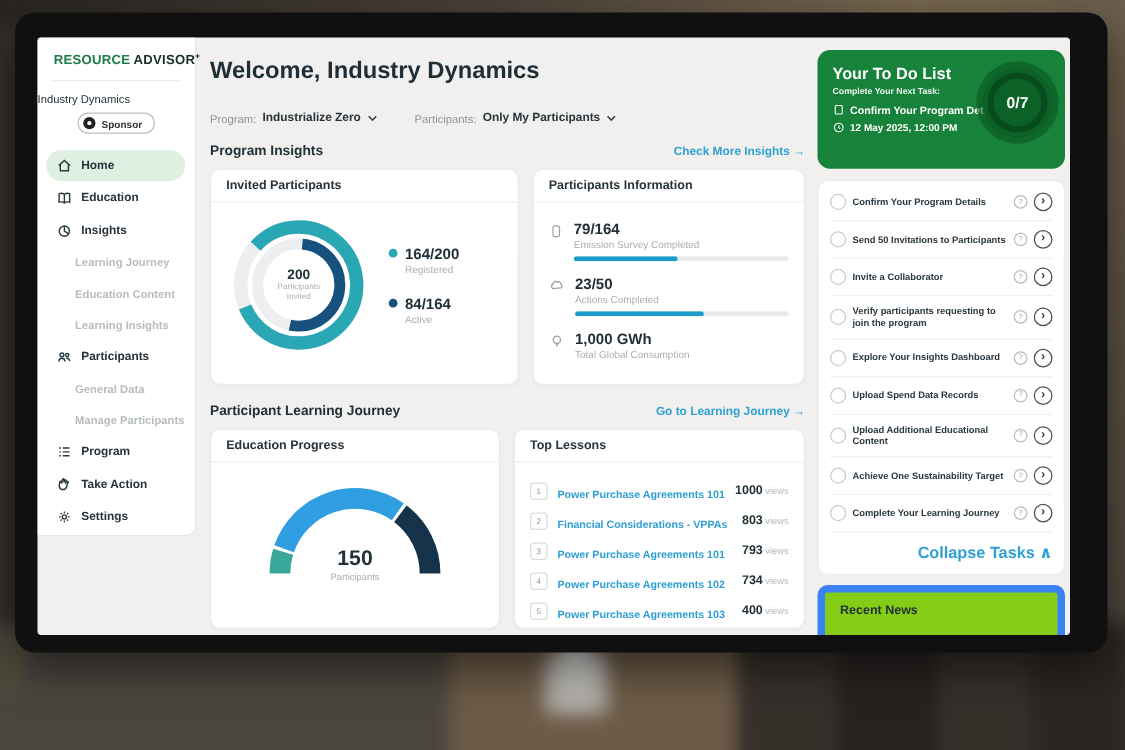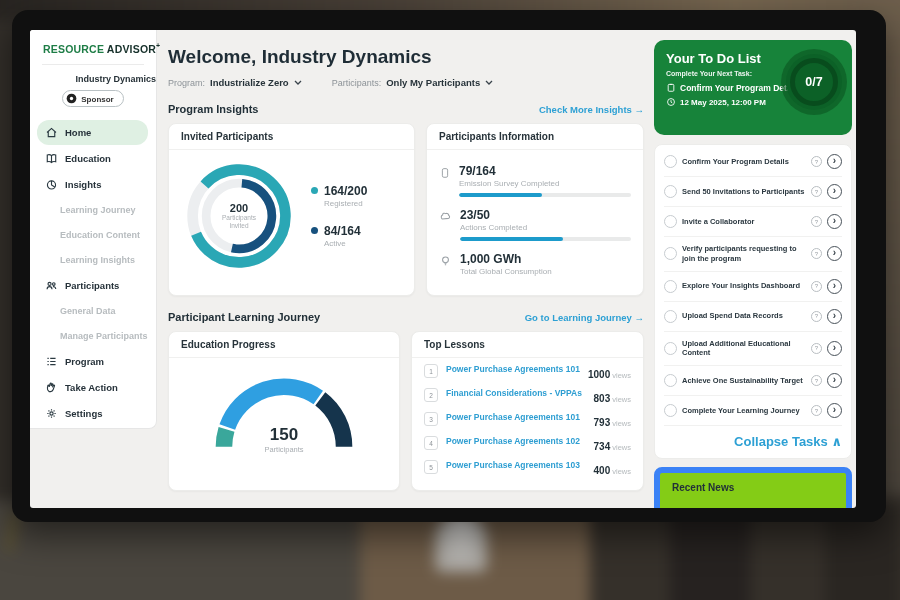--- a/index.html
+++ b/index.html
@@ -20,31 +20,31 @@
   
   .monitor{position:absolute;left:12px;top:10px;width:874px;height:512px;background:#101010;border-radius:16px;box-shadow:0 14px 34px rgba(0,0,0,.5);}
   .screen{position:absolute;left:18px;top:20px;right:30px;bottom:14px;background:#f1f0ee;border-radius:3px;overflow:hidden;}
   
   .sidebar{position:absolute;left:0;top:0;width:126px;height:398px;background:#fff;border-right:1px solid #e6e6e6;border-bottom:1px solid #e6e6e6;border-radius:0 0 8px 0;}
   .logo{padding:12px 0 0 13px;font-size:10.5px;font-weight:800;letter-spacing:.2px;white-space:nowrap;}
   .logo .p1{color:#1e7d46;}
   .logo .p2{color:#16302a;}
   .logo sup{font-size:7px;color:#16302a;}
   .side-divider{margin:9px 12px 0 12px;border-top:1px solid #ebebeb;}
-  .org{margin-top:9px;text-align:right;font-size:9px;font-weight:700;color:#273238;}
+  .org{margin-top:9px;text-align:left;font-size:9px;font-weight:400;color:#273238;}
   .sponsor{margin:6px auto 0 auto;width:max-content;display:flex;align-items:flex-end;gap:4px;border:1px solid #b9c1c4;border-radius:999px;padding:2px 9px 2px 3px;font-size:8px;font-weight:700;color:#333;background:#fff;}
   .nav{margin-top:13px;display:flex;flex-direction:column;}
   .nav-item{display:flex;align-items:center;gap:7px;height:25px;margin:0 8px 1px 7px;padding-left:8px;font-size:9.5px;font-weight:800;color:#26323a;border-radius:12px;cursor:pointer;}
   .nav-item.active{background:#dff0e3;}
   .nav-sub{display:flex;align-items:center;height:24px;margin:0 8px 1px 7px;padding-left:23px;font-size:9px;font-weight:700;color:#b7bcbf;cursor:pointer;}
   .nav-item svg{flex:0 0 auto;}
   
   .main{position:absolute;left:138px;top:0;width:476px;}
   .page-title{margin-top:16px;font-size:19px;font-weight:800;color:#1f2d36;}
-  .filters{margin-top:9px;display:flex;gap:30px;align-items:center;}
+  .filters{margin-top:21px;display:flex;gap:30px;align-items:center;}
   .filter{display:flex;align-items:center;gap:5px;font-size:9px;color:#8d9398;}
   .filter b{color:#27333a;font-size:9.5px;}
   .sec-row{margin-top:15px;display:flex;justify-content:space-between;align-items:center;}
   .sec-title{font-size:11px;font-weight:800;color:#223038;}
   .sec-link{font-size:9.5px;font-weight:800;color:#2da0d4;cursor:pointer;}
   .cards{margin-top:8px;display:flex;gap:11px;}
   .card{background:#fff;border:1px solid #ececea;border-radius:8px;box-shadow:0 1px 2px rgba(0,0,0,.04);}
   .card-head{padding:7px 12px;font-size:10px;font-weight:800;color:#27333a;border-bottom:1px solid #f0f0ef;}
   .card-body{padding:8px 12px;}
   .c-invited{width:245px;min-height:160px;}
@@ -73,21 +73,21 @@
   
   .gauge-box{position:relative;width:160px;height:88px;margin:4px auto 0 auto;}
   .gauge-center{position:absolute;left:0;right:0;bottom:0;text-align:center;}
   .gauge-center .v{font-size:17px;font-weight:800;color:#223038;}
   .gauge-center .l{font-size:7.5px;color:#a9aeb2;}
   .gauge-legend{display:flex;justify-content:space-between;padding:8px 4px 2px 4px;}
   .gl-item{display:flex;gap:5px;}
   .gl-v{font-size:10px;font-weight:800;color:#223038;}
   .gl-l{font-size:7.5px;color:#a9aeb2;margin-top:1px;}
   
-  .lesson-row{display:flex;align-items:flex-start;gap:8px;height:24px;}
+  .lesson-row{display:flex;align-items:flex-end;gap:8px;height:24px;}
   .rank{width:12px;height:12px;border:1px solid #d9dcde;border-radius:3px;font-size:6.5px;color:#8d9398;display:flex;align-items:center;justify-content:center;flex:0 0 auto;}
   .lesson-title{flex:1;font-size:8.5px;font-weight:700;color:#2e9ed2;cursor:pointer;white-space:nowrap;overflow:hidden;}
   .views-v{font-size:10px;font-weight:800;color:#223038;}
   .views-w{font-size:7.5px;color:#b4b9bc;margin-left:2px;}
   
   .right{position:absolute;left:624px;top:0;width:198px;}
   .todo-green{position:relative;margin-top:10px;background:#17833a;border-radius:10px;padding:11px 12px;color:#fff;height:73px;}
   .tg-title{font-size:13px;font-weight:800;}
   .tg-sub{font-size:7px;margin-top:4px;opacity:.92;font-weight:700;}
   .tg-task{display:flex;align-items:center;gap:4px;margin-top:5px;font-size:8.5px;font-weight:800;}

